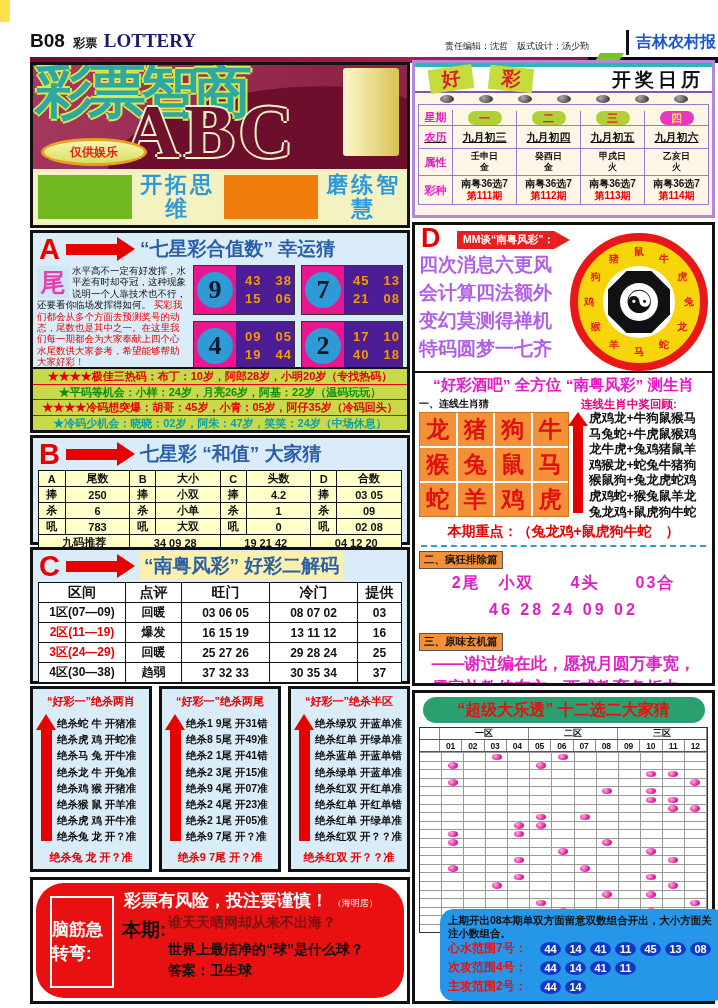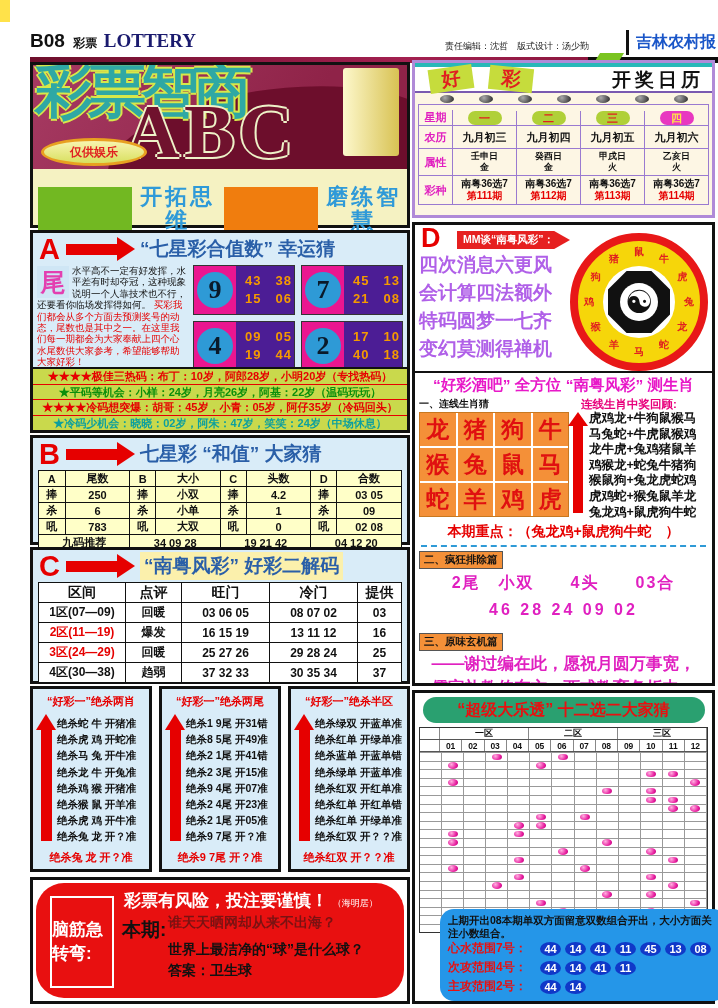--- a/index.html
+++ b/index.html
@@ -27,21 +27,21 @@
   .banner-gold{position:absolute;right:8px;top:3px;width:56px;height:88px;border-radius:3px;
                background:linear-gradient(90deg,#fdf8cc,#d8c253);}
   .banner-title{position:absolute;left:2px;top:-12px;font-size:58px;font-weight:800;letter-spacing:-5px;color:#2fa8a4;
                 text-shadow:-2px 0 #d7e84a,2px 0 #d7e84a,0 -2px #d7e84a,0 2px #d7e84a;}
   .banner-abc{position:absolute;left:92px;top:28px;font-family:"Liberation Serif",serif;font-size:76px;
               font-weight:800;line-height:1;color:#70122e;letter-spacing:4px;
               text-shadow:-2px 0 #eef2c8,2px 0 #eef2c8,0 -2px #eef2c8,0 2px #eef2c8;}
   .banner-badge{position:absolute;left:8px;bottom:3px;width:100px;height:22px;border:3px solid #e8a020;
                 border-radius:50%;background:linear-gradient(#f8f4b0,#d8e060);color:#e02020;font-size:12px;
                 font-weight:800;display:flex;align-items:center;justify-content:center;}
-  .banner-strip{height:56px;display:flex;align-items:center;padding:12px 5px;gap:8px;}
+  .banner-strip{height:56px;display:flex;align-items:center;padding:0 5px;gap:8px;}
   .strip-box{width:98px;height:44px;}
   .strip-green{background:#72b822;}
   .strip-orange{background:#f07d0e;}
   .strip-text{width:80px;font-size:22px;font-weight:800;color:#2f9ad8;line-height:24px;text-align:center;letter-spacing:3px;}
   
   .sec{position:absolute;left:30px;width:380px;border:3px solid #111;box-sizing:border-box;background:#d9ecf8;}
   .sec-head{display:flex;align-items:center;height:32px;padding:0 6px;}
   .sec-letter{color:#e60000;font-size:29px;font-weight:800;line-height:30px;}
   .arrow{position:relative;width:52px;height:11px;background:#e60000;margin:0 22px 0 6px;}
   .arrow:after{content:"";position:absolute;right:-17px;top:-7px;border-left:18px solid #e60000;
@@ -489,21 +489,21 @@
           <div class="cal-cell">
             <span class="wk">二</span>
           </div>
           <div class="cal-cell">
             <span class="wk">三</span>
           </div>
           <div class="cal-cell">
             <span class="wk wk-last">四</span>
           </div>
         </div>
-        <div class="cal-row" style="height: 22px;">
+        <div class="cal-row" style="height: 22px; text-decoration: underline;">
           <div class="cal-label">农历</div>
           <div class="cal-cell">
             <span class="cal-lunar">九月初三</span>
           </div>
           <div class="cal-cell">
             <span class="cal-lunar">九月初四</span>
           </div>
           <div class="cal-cell">
             <span class="cal-lunar">九月初五</span>
           </div>
@@ -551,22 +551,22 @@
         </div>
       </div>
   </div>
 
   <div class="dwrap">
     <div class="d-letter">D</div>
     <div class="d-badge">MM谈“南粤风彩”：</div>
     <div class="d-poem" id="dpoem">
         <div>四次消息六更风</div>
         <div>会计算四法额外</div>
+        <div>变幻莫测得禅机</div>
         <div>特码圆梦一七齐</div>
-        <div>变幻莫测得禅机</div>
       </div>
     <div class="wheel">
       <div id="wheel-animals">
           <span class="wheel-animal" style="transform: rotate(0deg) translateY(-50px) rotate(0deg);">鼠</span>
           <span class="wheel-animal" style="transform: rotate(30deg) translateY(-50px) rotate(-30deg);">牛</span>
           <span class="wheel-animal" style="transform: rotate(60deg) translateY(-50px) rotate(-60deg);">虎</span>
           <span class="wheel-animal" style="transform: rotate(90deg) translateY(-50px) rotate(-90deg);">兔</span>
           <span class="wheel-animal" style="transform: rotate(120deg) translateY(-50px) rotate(-120deg);">龙</span>
           <span class="wheel-animal" style="transform: rotate(150deg) translateY(-50px) rotate(-150deg);">蛇</span>
           <span class="wheel-animal" style="transform: rotate(180deg) translateY(-50px) rotate(-180deg);">马</span>

